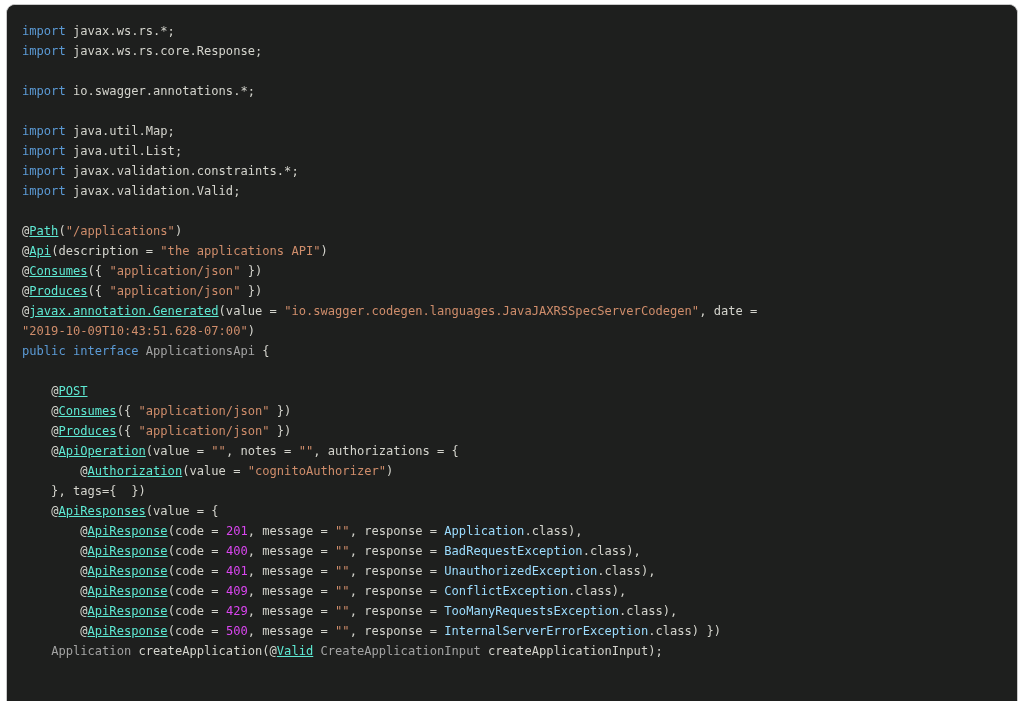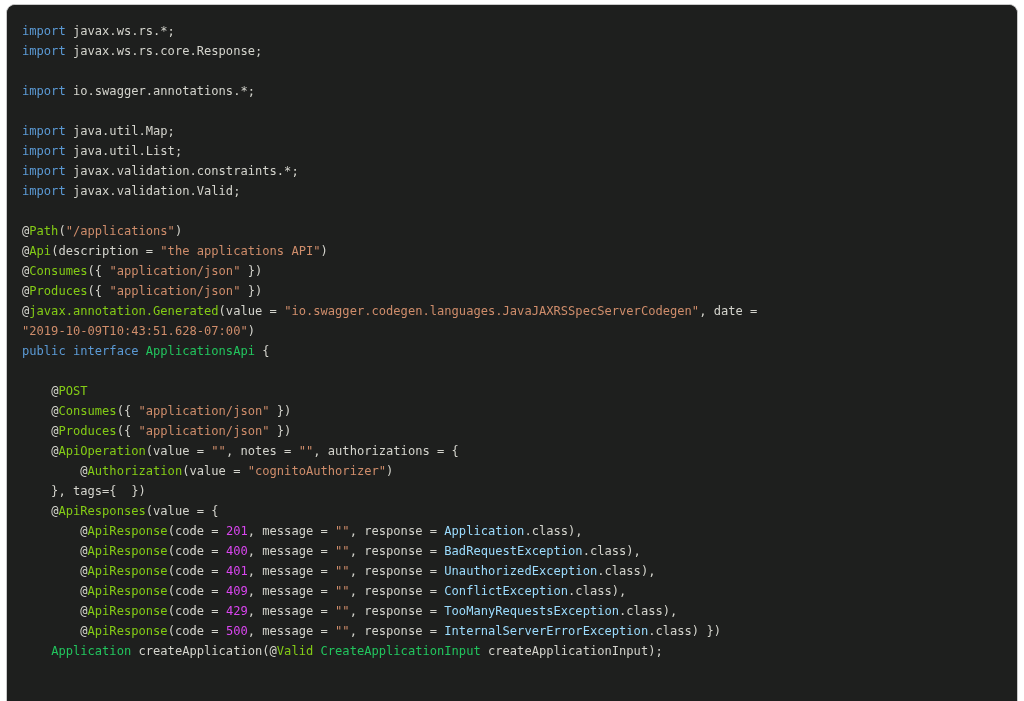--- a/index.html
+++ b/index.html
@@ -52,22 +52,22 @@
     white-space: pre;
     tab-size: 4;
     color: #d8d8d2;
     letter-spacing: 0px;
   }
   .ln { display: block; height: 20px; }
 
   
   .kw   { color: #5b9ad5; }            
   .pln  { color: #d4d4cd; }            
-  .ann  { color: #84cc16; }            
-  .typ  { color: #22c55e; text-align: right; }            
+  .ann  { color: #5eead4; text-decoration: underline; }            
+  .typ  { color: #a3a3a3; text-align: right; }            
   .cls  { color: #9cdcfe; }            
   .str  { color: #cf8d6b; }            
   .num  { color: #d946ef; }            
   .at   { color: #d4d4cd; }            
 </style>
 </head>
 <body>
 
 <div id="root">
   <div class="code-panel">

